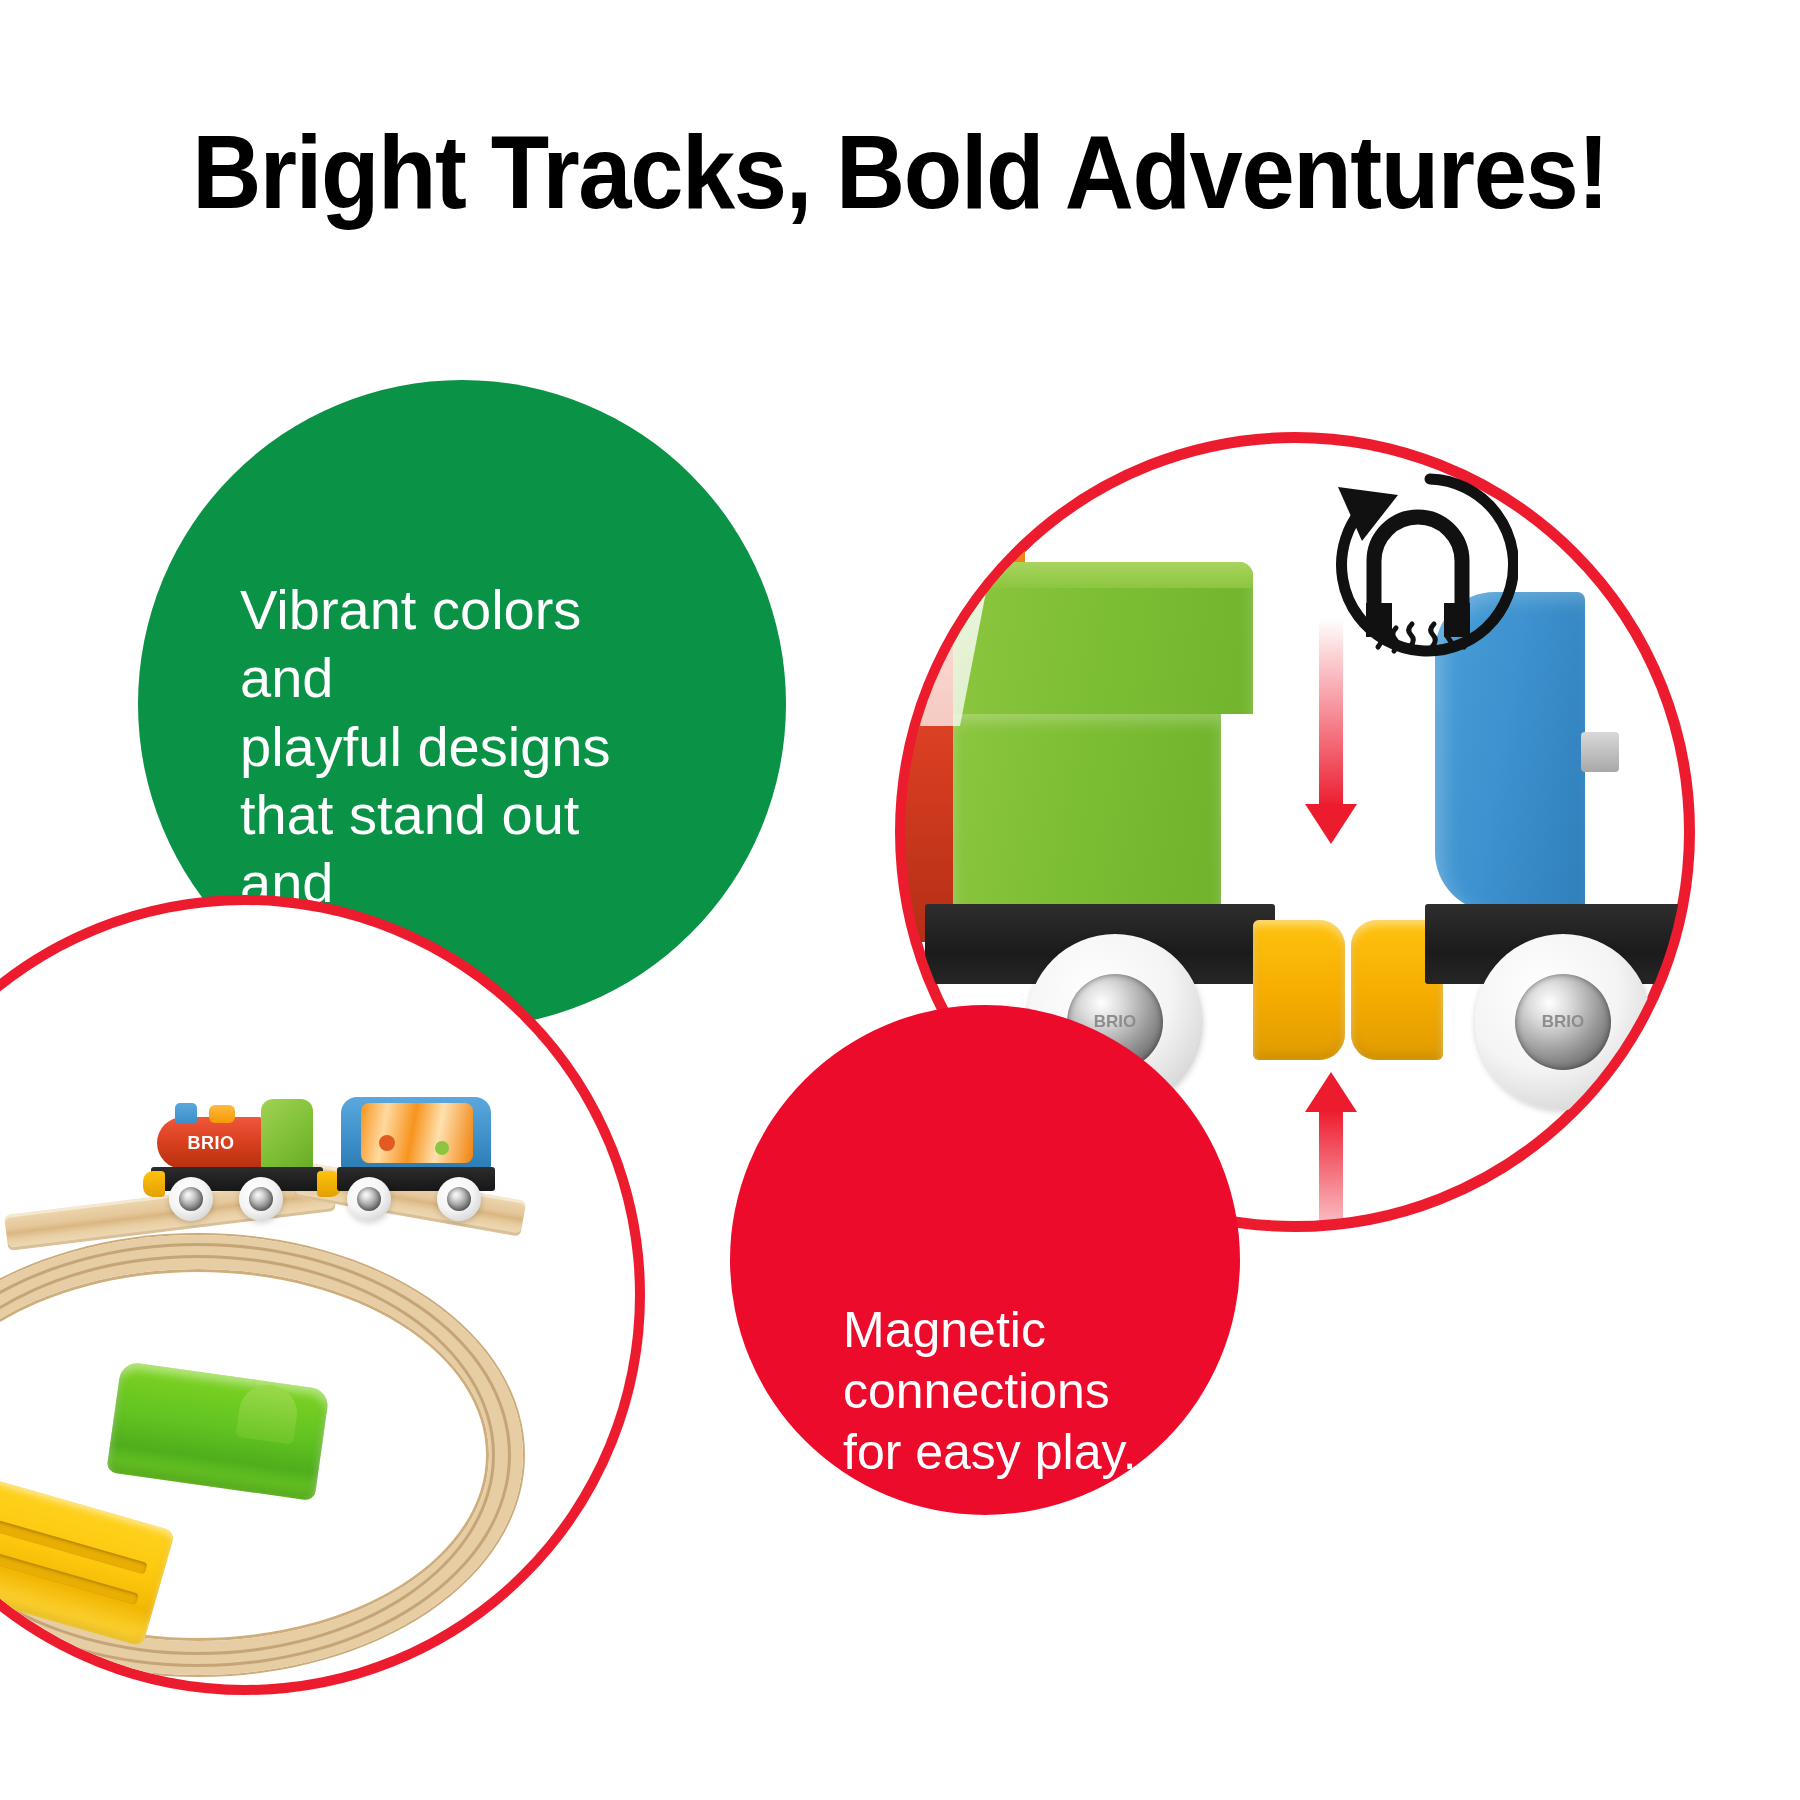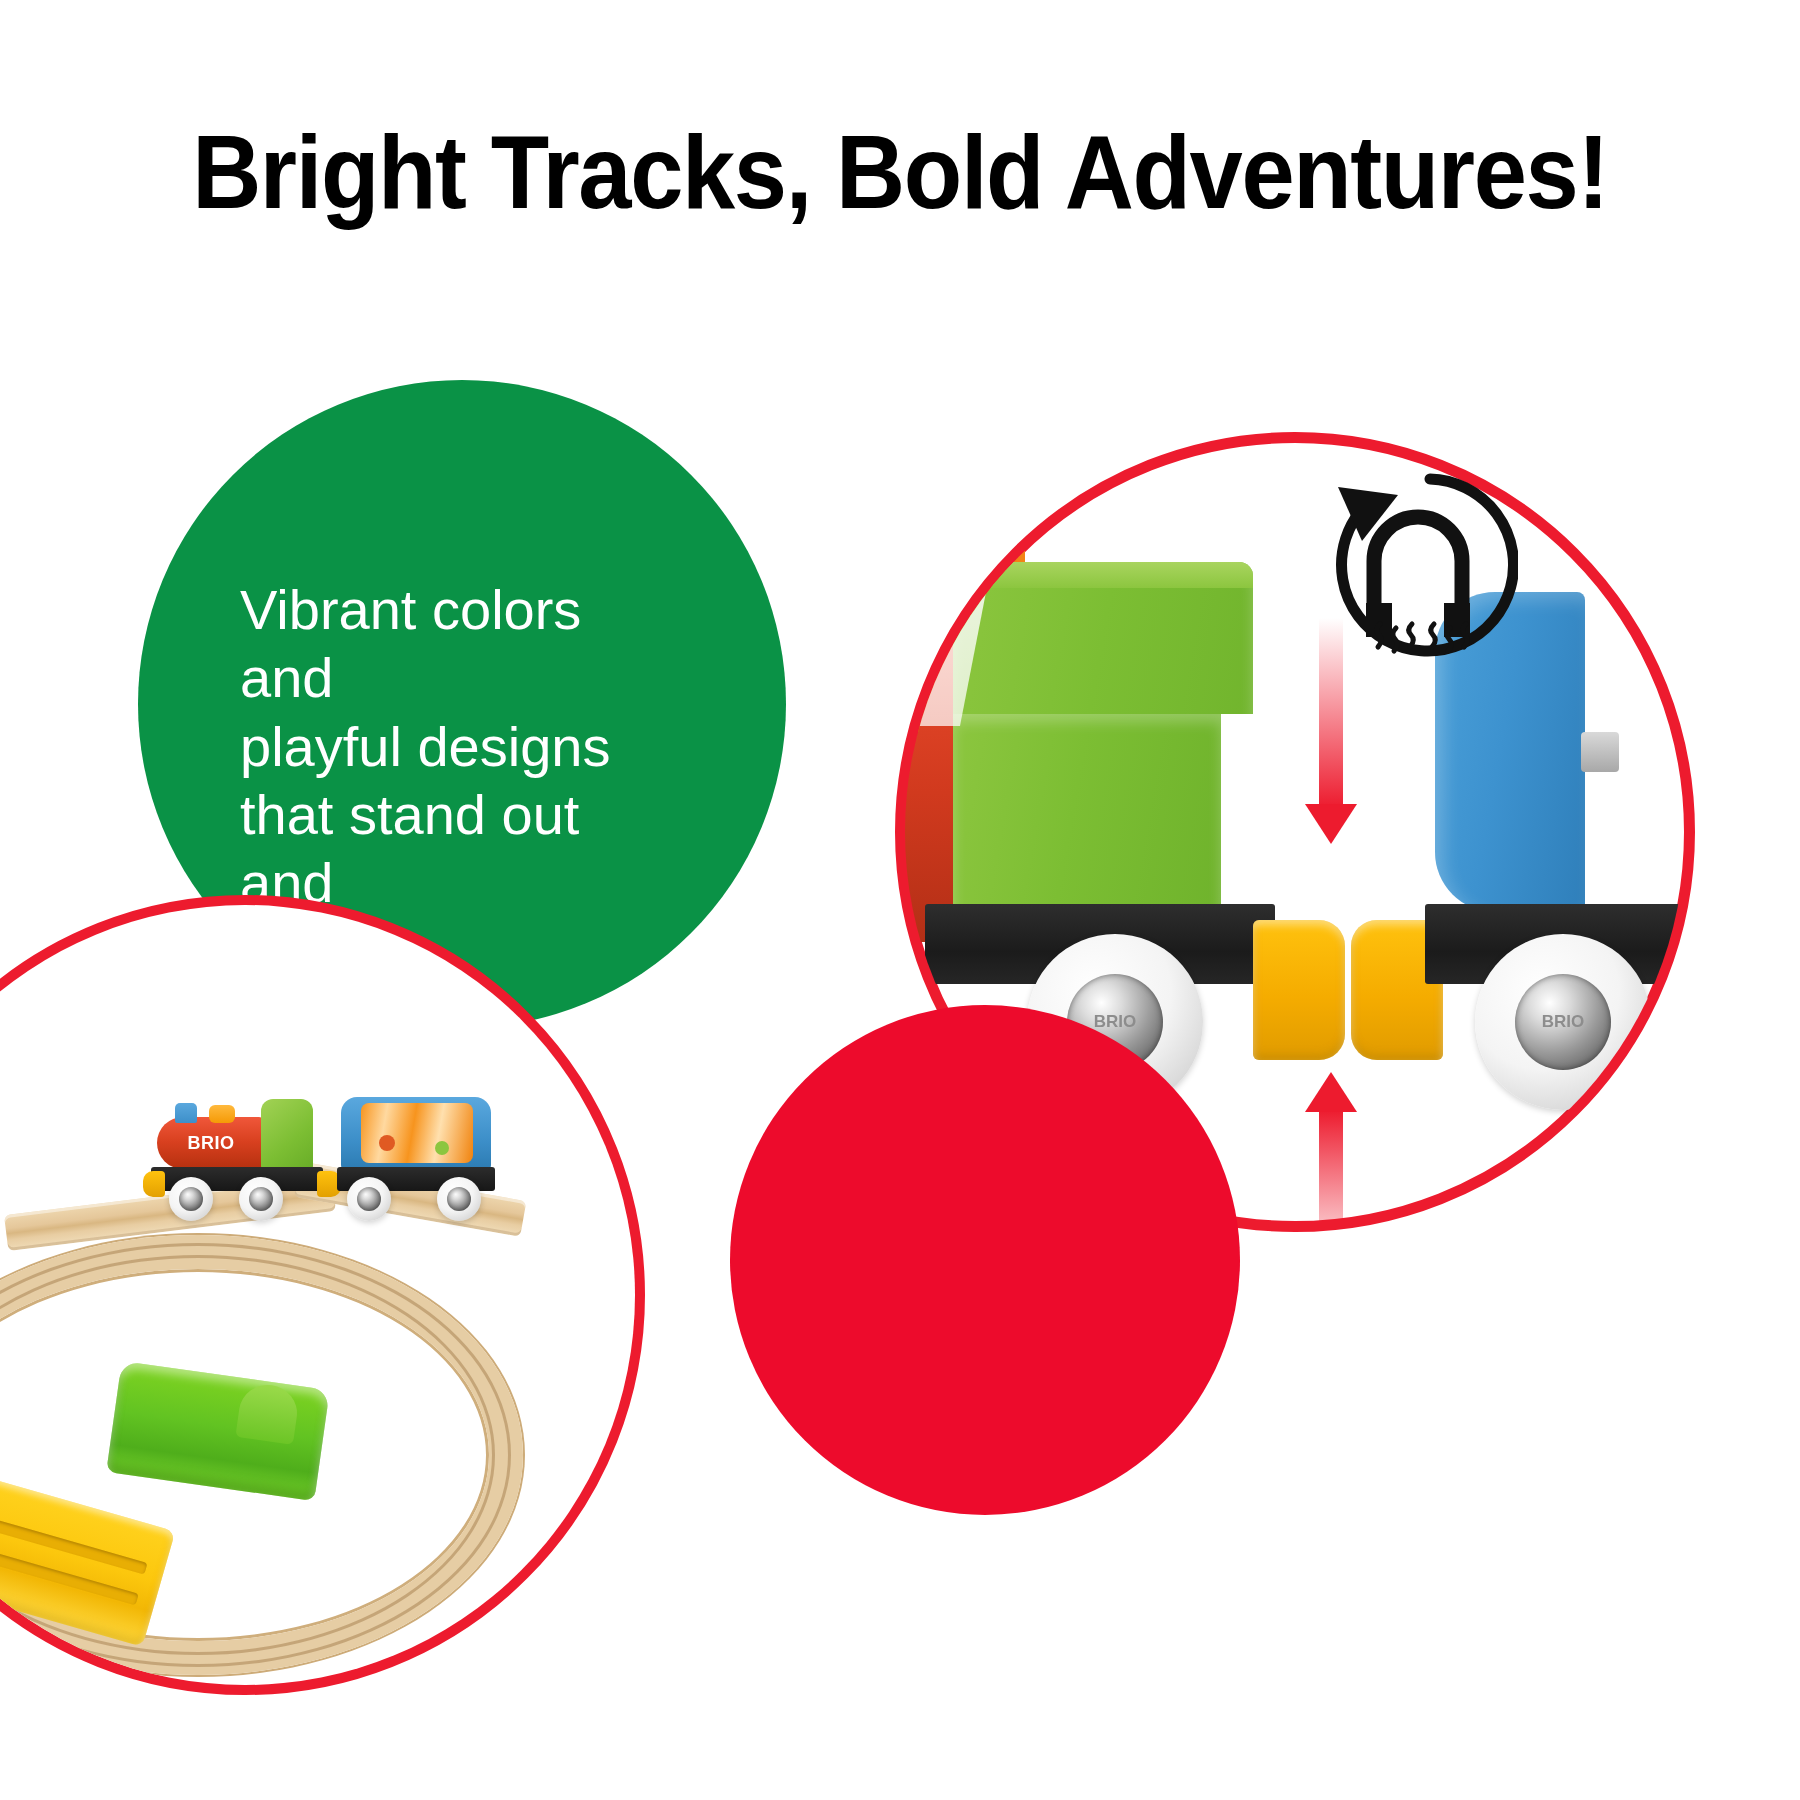--- a/index.html
+++ b/index.html
@@ -355,14 +355,17 @@
         <div class="hub" style="width:24px; height:24px; font-size:0;"></div>
       </div>
       <div class="wheel" style="left:286px; top:86px; width:44px; height:44px;">
         <div class="hub" style="width:24px; height:24px; font-size:0;"></div>
       </div>
     </div>
   </div>
 
   <div class="circle circle-fill-red" style="left:730px; top:1005px; width:510px; height:510px;"></div>
 
+  <div class="bubble-text" id="red-text">Magnetic
+connections
+for easy play.</div>
 
 </div>
 
 </body></html>

